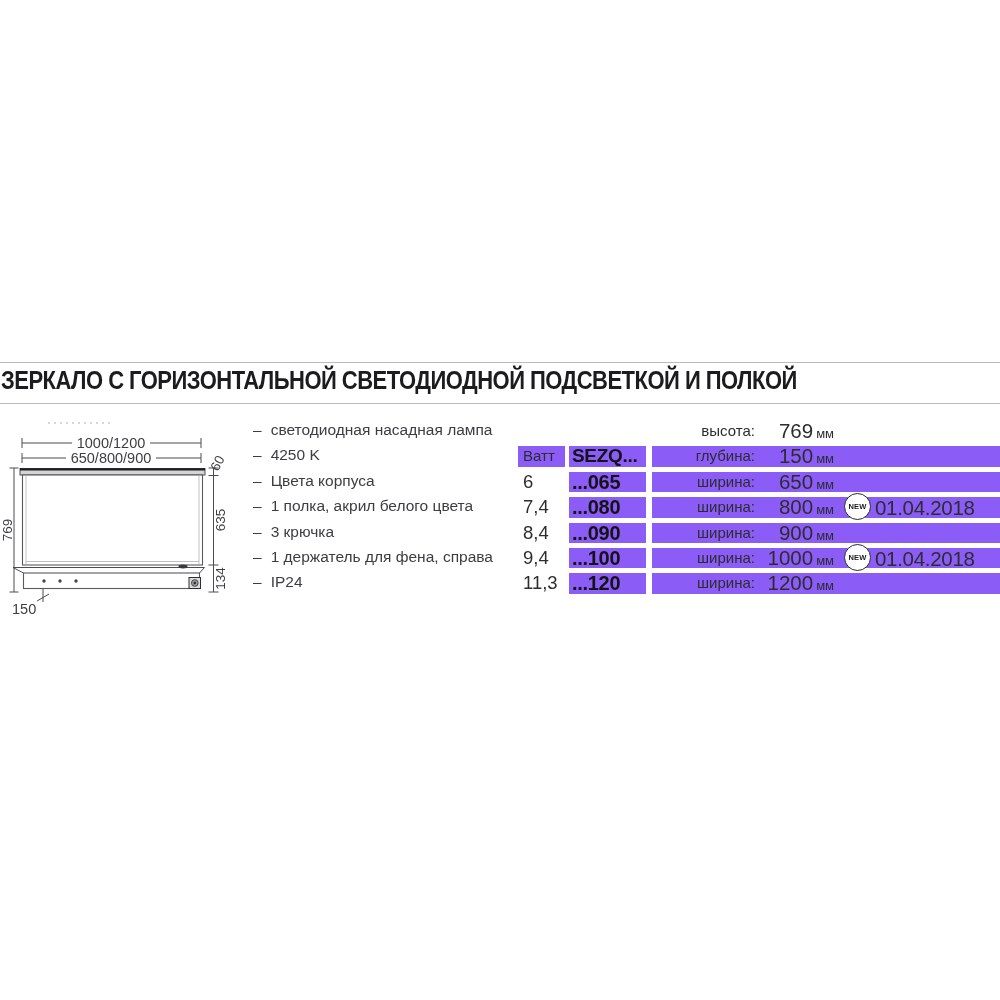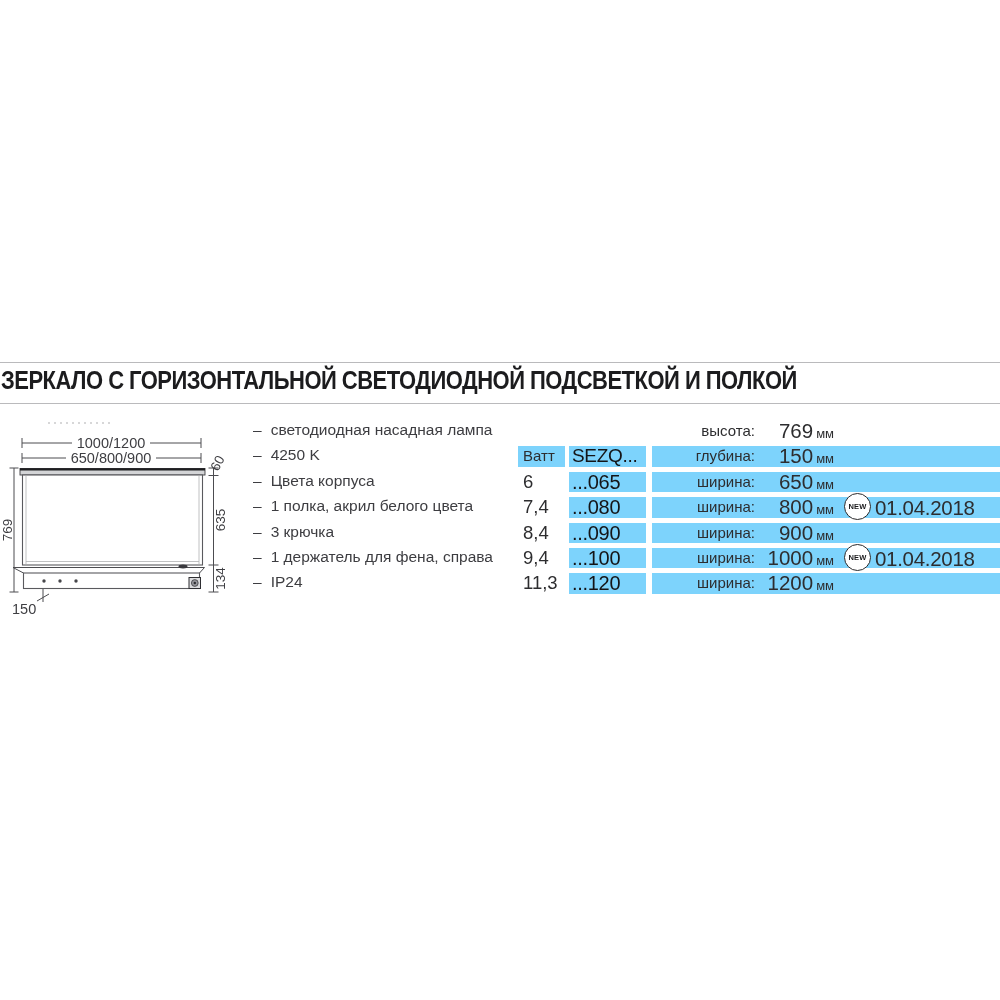--- a/index.html
+++ b/index.html
@@ -24,24 +24,24 @@
 
   
   .features { position:absolute; left:253px; top:417px; }
   .feat { height:25.4px; line-height:25.4px; font-size:15.5px; color:#3d3d41; white-space:nowrap; }
   .feat .dash { margin-right:9px; }
 
   
   .spec-table { position:absolute; left:518px; top:421px; width:482px; }
   .trow { position:relative; height:20.4px; margin-bottom:5px; }
   .cell { position:absolute; top:0; height:100%; box-sizing:border-box; }
-  .band { background:#7dd3fc; }
+  .band { background:#8b5cf6; }
   .watt { left:0; width:47px; padding-left:5px; font-size:18.5px; line-height:20.5px; color:#2d2d2f; }
   .row-header .watt { font-size:15px; }
-  .code { left:51px; width:77px; padding-left:3px; font-weight:normal; font-size:20px;
+  .code { left:51px; width:77px; padding-left:3px; font-weight:bold; font-size:20px;
           line-height:20.5px; color:#141416; letter-spacing:-0.3px; }
   .row-header .code { font-size:19px; }
   .dim { left:134px; right:0; }
   .dim-label { position:absolute; left:0; top:0; width:103px; text-align:right;
                font-size:15px; line-height:20.5px; color:#2d2d2f; }
   .dim-value { position:absolute; left:103px; top:0; width:79px; text-align:right;
                line-height:20.5px; color:#2d2d2f; white-space:nowrap; }
   .dim-value .num { font-size:20.5px; }
   .dim-value .unit { font-size:13px; margin-left:3px; }
   .badge { position:absolute; left:192px; top:-4px; width:27px; height:27px;

